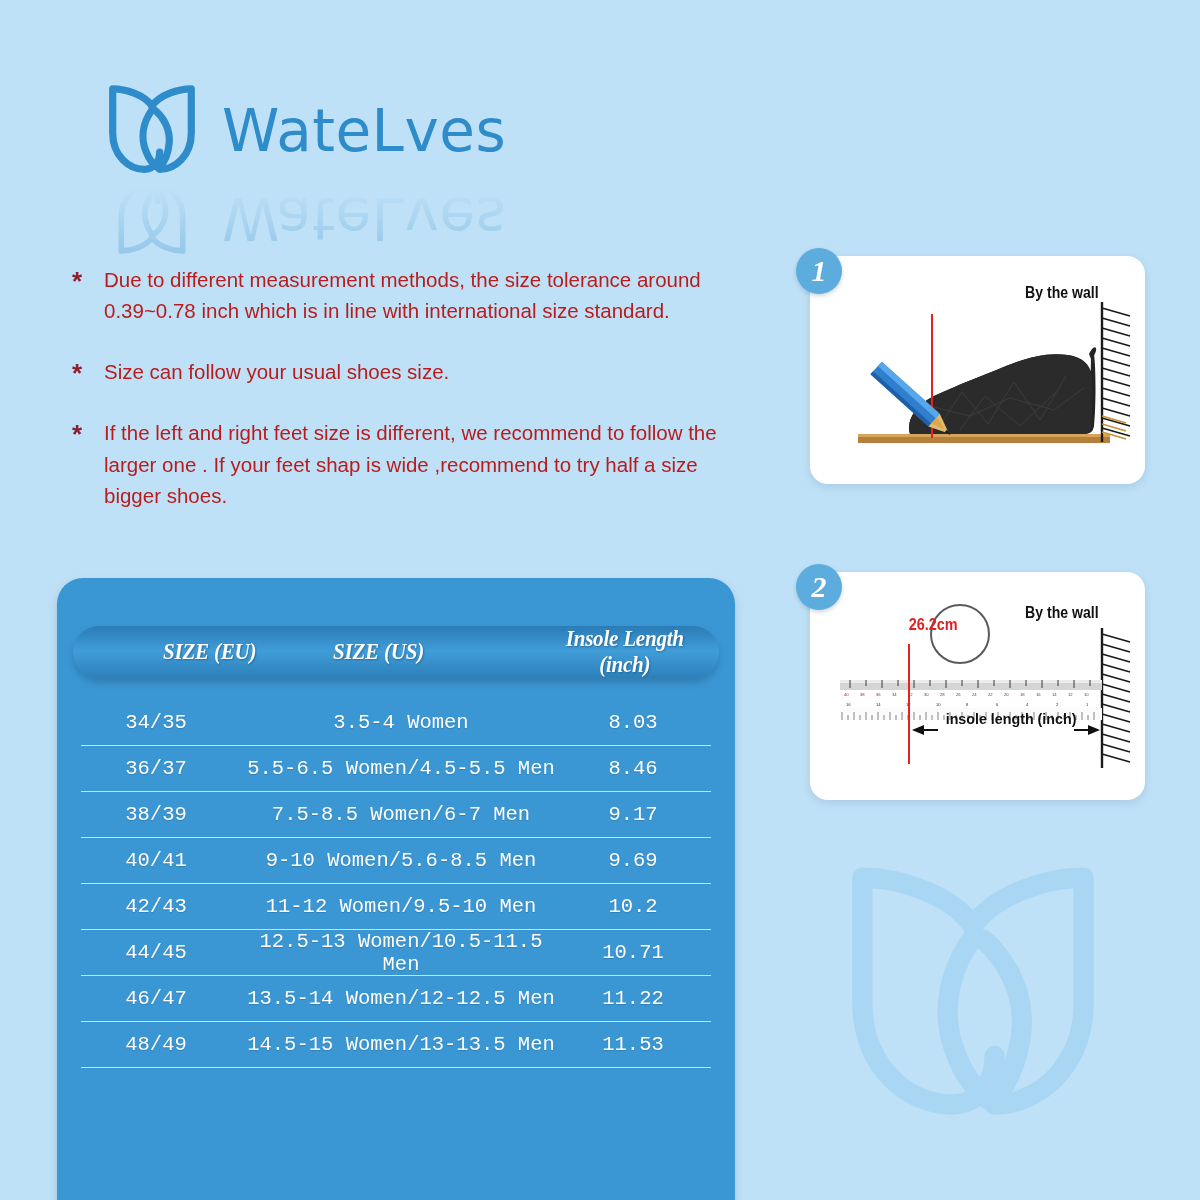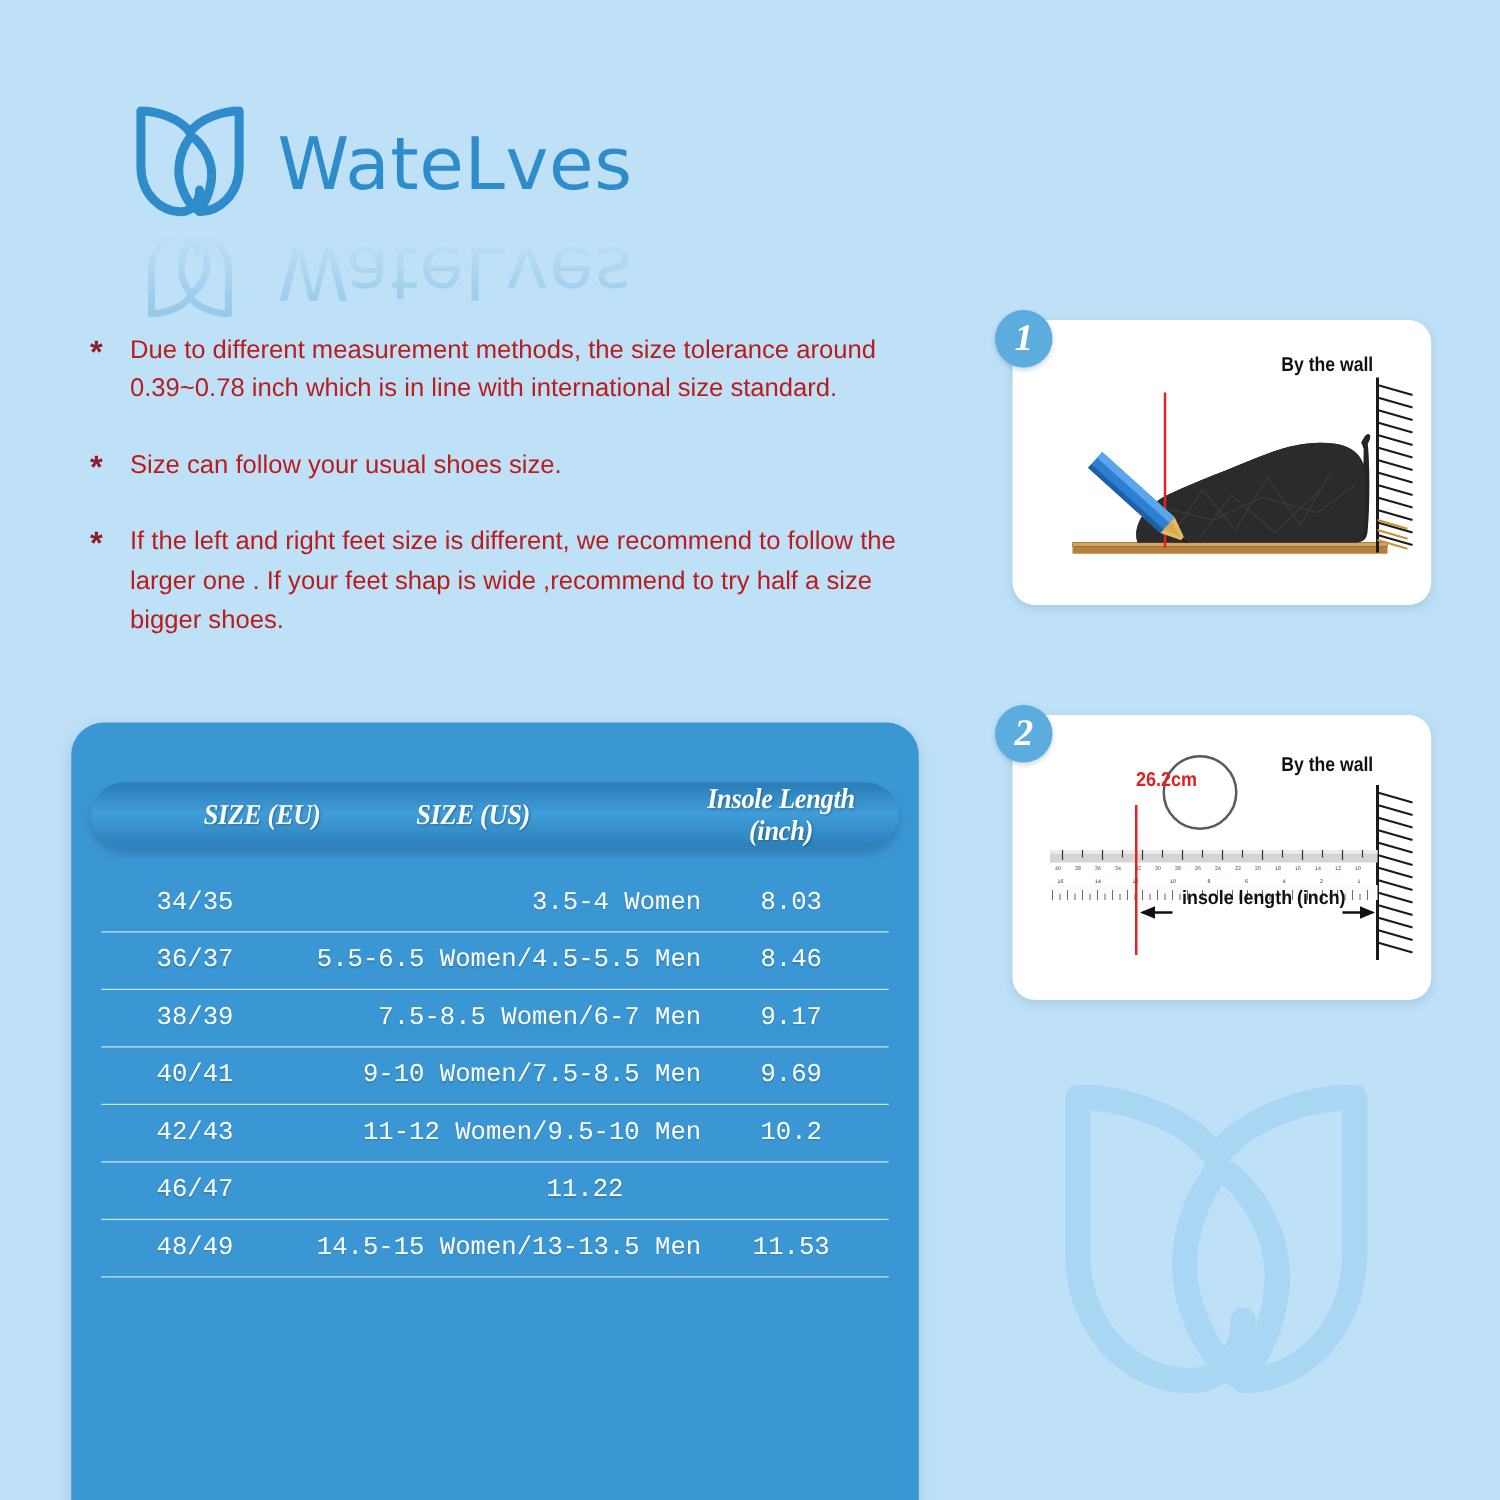--- a/index.html
+++ b/index.html
@@ -66,21 +66,21 @@
   .h-in { flex: 1; text-align: center; padding-right: 10px; }
 
   .rows { position: absolute; left: 24px; top: 122px; width: 630px; }
   .trow {
     display: flex; align-items: center; height: 46px;
     border-bottom: 1px solid rgba(255,255,255,0.72);
     color: #ffffff; font-family: Liberation Mono, monospace; font-size: 20.5px;
     text-shadow: 0 1px 1px rgba(20,60,95,0.25);
   }
   .c-eu { width: 150px; text-align: center; }
-  .c-us { width: 330px; text-align: right; padding-left: 10px; }
+  .c-us { width: 330px; text-align: center; padding-left: 10px; }
   .c-in { flex: 1; text-align: center; padding-right: 6px; }
 
   
   .step-card {
     position: absolute; background: #ffffff; border-radius: 18px;
     box-shadow: 0 3px 8px rgba(60,110,150,0.18);
   }
   #step1-card { left: 810px; top: 240px; width: 335px; height: 228px; }
   #step2-card { left: 810px; top: 556px; width: 335px; height: 228px; }
   .step-badge {
@@ -174,30 +174,36 @@
         <div class="c-us">5.5-6.5 Women/4.5-5.5 Men</div>
         <div class="c-in">8.46</div>
       </div>
       <div class="trow">
         <div class="c-eu">38/39</div>
         <div class="c-us">7.5-8.5 Women/6-7 Men</div>
         <div class="c-in">9.17</div>
       </div>
       <div class="trow">
         <div class="c-eu">40/41</div>
-        <div class="c-us">9-10 Women/7.5-8.5 Men</div>
+        <div class="c-us">9-10 Women/5.6-8.5 Men</div>
         <div class="c-in">9.69</div>
       </div>
       <div class="trow">
         <div class="c-eu">42/43</div>
         <div class="c-us">11-12 Women/9.5-10 Men</div>
         <div class="c-in">10.2</div>
       </div>
       <div class="trow">
+        <div class="c-eu">44/45</div>
+        <div class="c-us">12.5-13 Women/10.5-11.5 Men</div>
+        <div class="c-in">10.71</div>
+      </div>
+      <div class="trow">
         <div class="c-eu">46/47</div>
+        <div class="c-us">13.5-14 Women/12-12.5 Men</div>
         <div class="c-in">11.22</div>
       </div>
       <div class="trow">
         <div class="c-eu">48/49</div>
         <div class="c-us">14.5-15 Women/13-13.5 Men</div>
         <div class="c-in">11.53</div>
       </div>
     </div>
   </div>
 

